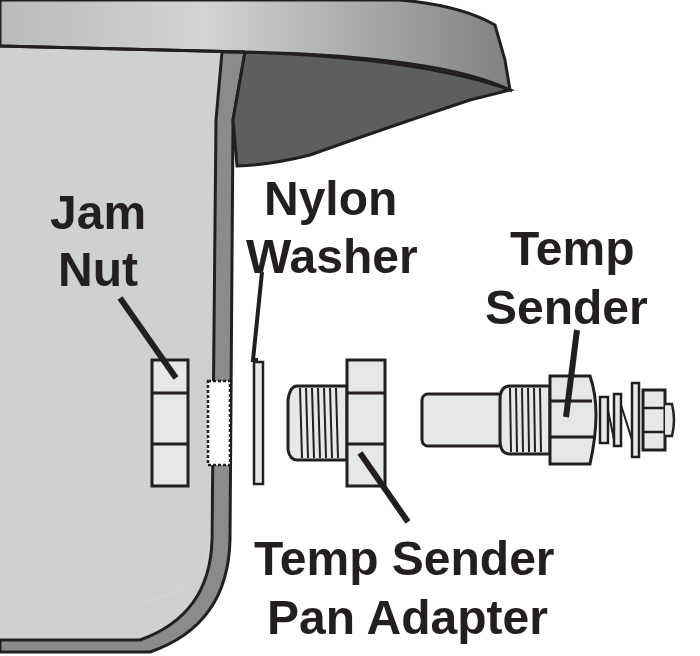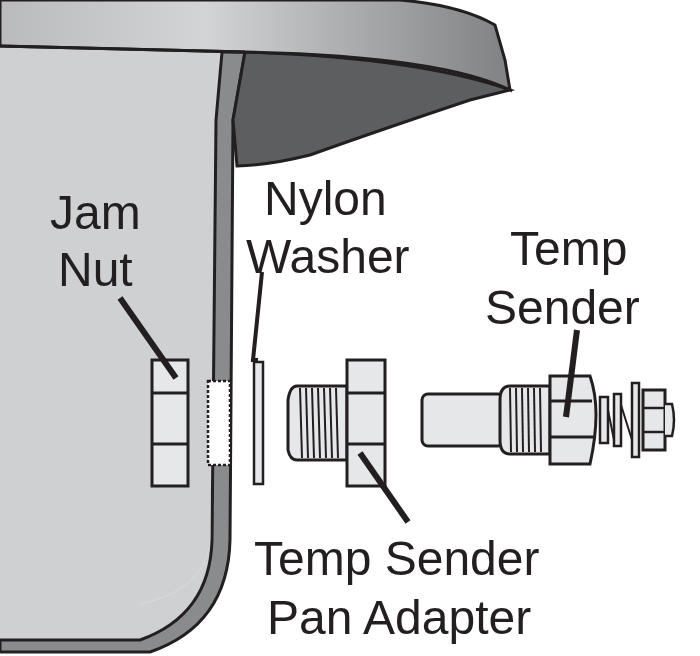--- a/index.html
+++ b/index.html
@@ -1,16 +1,16 @@
 <!DOCTYPE html>
 <html><head>
 <meta charset="utf-8">
 <style>
   html,body{margin:0;padding:0;background:#fff;}
-  #stage{position:relative;width:700px;height:656px;overflow:hidden;background:#fff;}
+  #stage{position:relative;width:700px;height:656px;overflow:hidden;background:#fff;font-weight:bold;}
   svg{position:absolute;left:0;top:0;}
   .lbl{font-family:"Liberation Sans",sans-serif;font-size:48px;fill:#231f20;}
 </style>
 </head>
 <body>
 
 <div id="stage">
 <svg width="700" height="656" viewBox="0 0 700 656">
   <defs>
     <linearGradient id="rimGrad" x1="0" y1="0" x2="1" y2="0">

